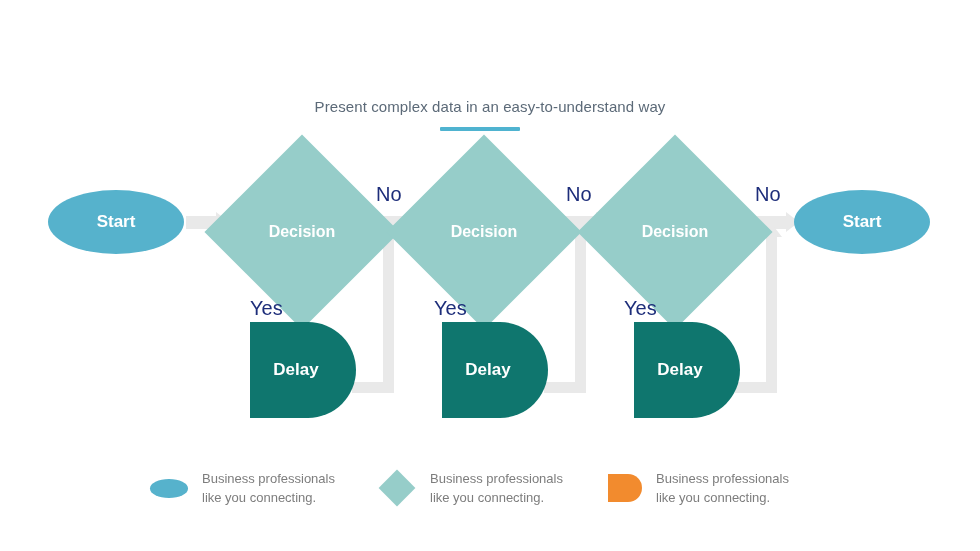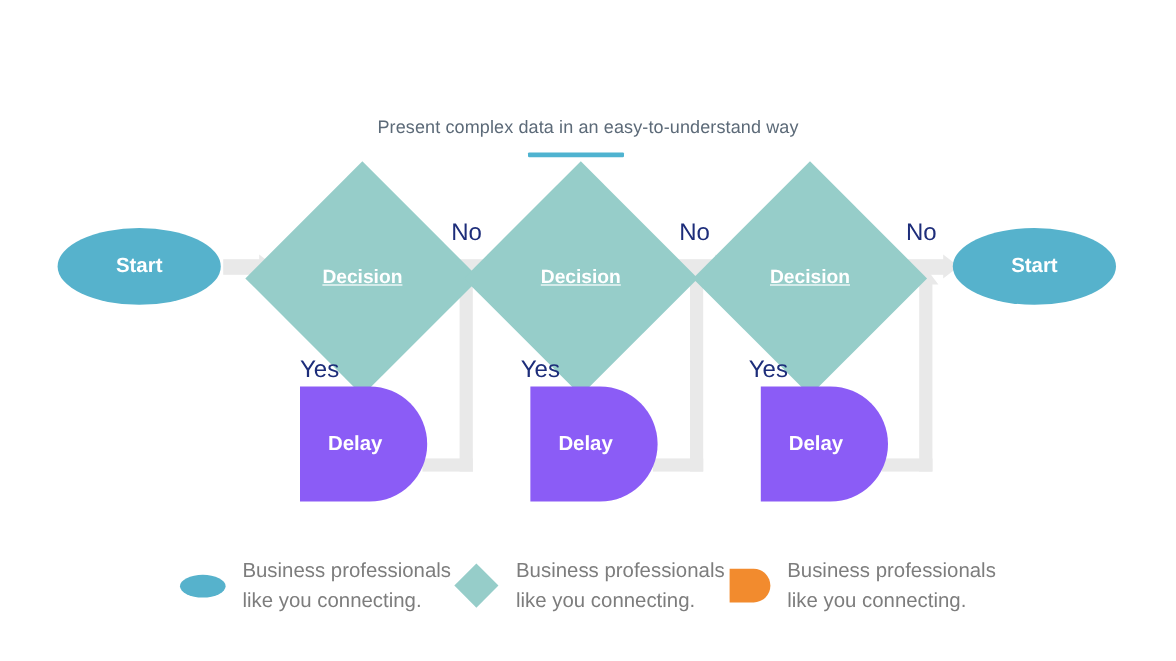--- a/index.html
+++ b/index.html
@@ -78,25 +78,24 @@
     height: 100%;
     background: #96cdc9;
     transform: rotate(45deg);
   }
   .diamond-label {
     position: relative;
     color: #ffffff;
     font-size: 16px;
     font-weight: bold;
     z-index: 2;
-    text-decoration: underline;
   }
   .delay {
     position: absolute;
-    background: #8b5cf6;
+    background: #0f766e;
     border-radius: 0 999px 999px 0;
     display: flex;
     align-items: center;
     justify-content: center;
     color: #ffffff;
     font-size: 17px;
     font-weight: bold;
     padding-right: 14px;
     box-sizing: border-box;
   }
@@ -159,21 +158,21 @@
     margin-left: 6px;
     margin-right: 20px;
   }
   .lm-delay {
     width: 34px;
     height: 28px;
     background: #f28b2e;
     border-radius: 0 999px 999px 0;
   }
   .legend-text {
-    font-size: 17px;
+    font-size: 13px;
     color: #7d7d7d;
     line-height: 1.5;
     white-space: pre-line;
   }
 </style>
 </head>
 <body>
 
 <div id="slide">
 

